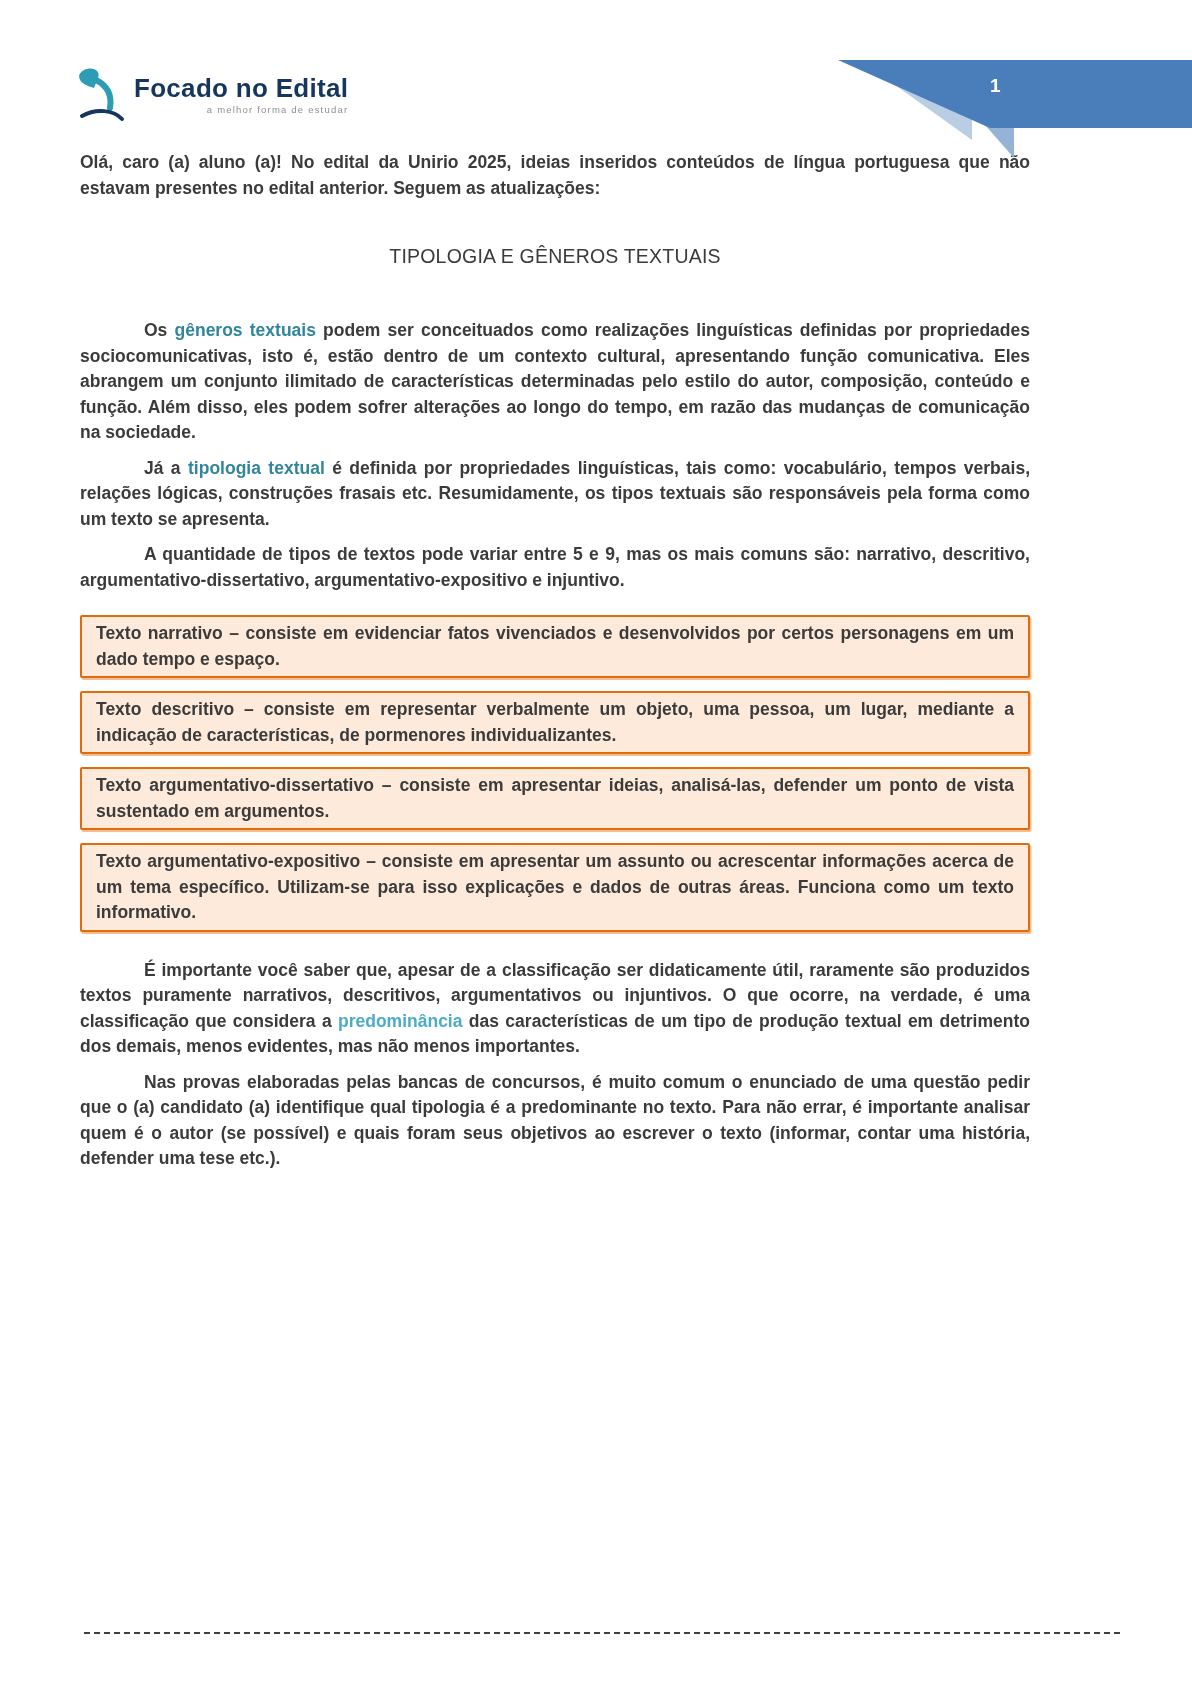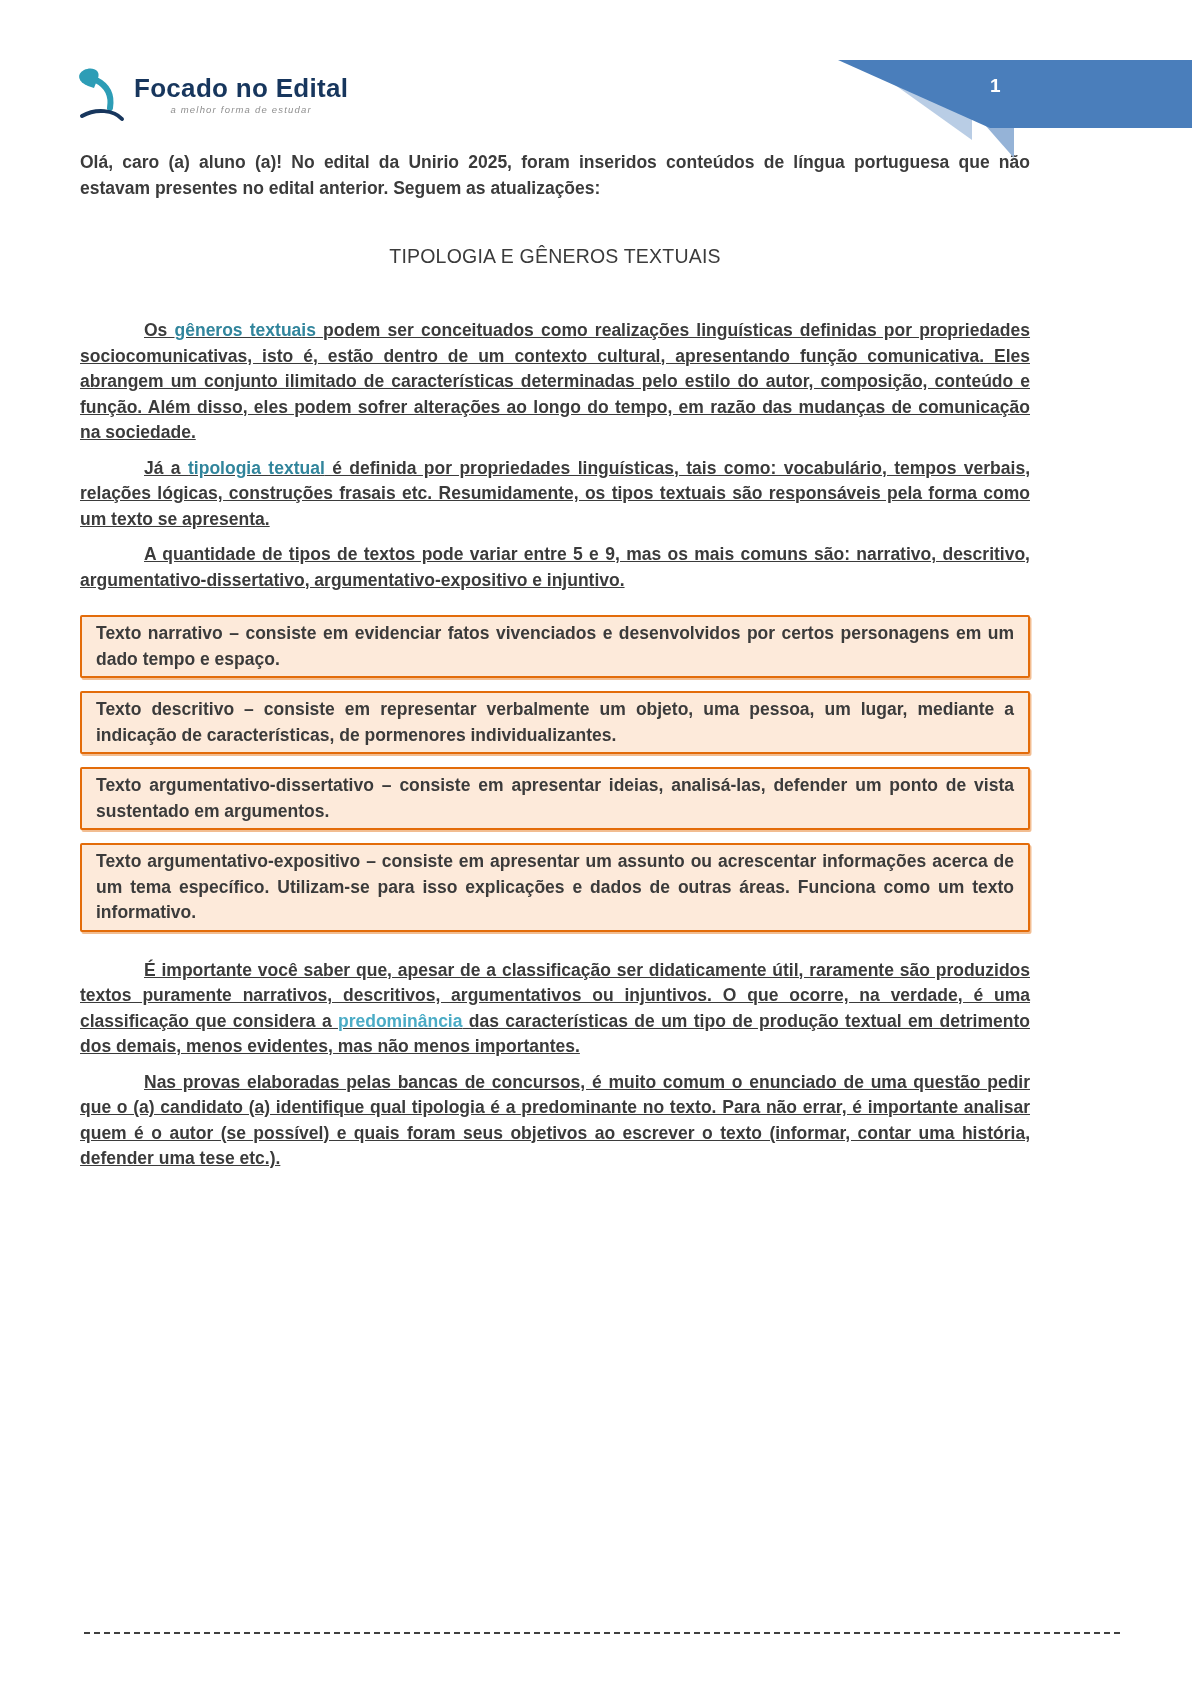--- a/index.html
+++ b/index.html
@@ -18,34 +18,34 @@
     width:1192px;height:1685px;background:#ffffff;
     font-family:"Liberation Sans",sans-serif;
     position:relative;
   }
   .page{position:relative;width:1192px;height:1638px;overflow:hidden;background:#fff;}
 
   
   .logo{position:absolute;top:66px;left:74px;display:flex;align-items:center;gap:8px;}
   .logo-text{display:flex;flex-direction:column;}
   .brand-name{font-size:26px;font-weight:bold;color:var(--brand-navy);letter-spacing:0.3px;line-height:1;}
-  .brand-tagline{font-size:9.5px;color:#8f8f8f;text-align:center;letter-spacing:1.2px;margin-top:3px;font-style:italic;}
+  .brand-tagline{font-size:9.5px;color:#8f8f8f;text-align:right;letter-spacing:1.2px;margin-top:3px;}
 
   
   .corner-banner{position:absolute;top:60px;right:0;width:372px;height:100px;}
   .corner-banner svg{display:block;}
   .page-num{position:absolute;left:170px;top:15px;color:#ffffff;font-size:19px;font-weight:bold;}
 
   
   .content{padding:150px 162px 0 80px;}
   .para{
     font-size:17.5px;font-weight:bold;color:var(--body-text);
     line-height:25.5px;text-align:justify;margin:0 0 10px 0;
   }
-  .indent{text-indent:64px;text-decoration:underline;}
+  .indent{text-indent:64px;}
   .hl{color:var(--highlight-teal);}
   .hl-light{color:var(--highlight-blue);}
   .doc-title{
     font-size:19.5px;font-weight:normal;color:var(--body-text);
     text-align:center;margin:44px 0 50px 0;letter-spacing:0.2px;
   }
 
   
   .boxes{margin-top:22px;margin-bottom:26px;}
   .box{
@@ -80,21 +80,21 @@
     <svg width="372" height="100" viewBox="0 0 372 100" aria-hidden="true">
       <polygon points="40,0 152,0 152,80" fill="#b9cde5"></polygon>
       <polygon points="108,0 194,0 194,98" fill="#95b3d7"></polygon>
       <polygon points="18,0 372,0 372,68 170,68" fill="#4a7ebb"></polygon>
     </svg>
     <span class="page-num">1</span>
   </div>
 
   <main class="content">
 
-    <p class="para">Olá, caro (a) aluno (a)! No edital da Unirio 2025, foram inseridos conteúdos de língua portuguesa que não estavam presentes no edital anterior. Seguem as atualizações:</p>
+    <p class="para">Olá, caro (a) aluno (a)! No edital da Unirio 2025, ideias inseridos conteúdos de língua portuguesa que não estavam presentes no edital anterior. Seguem as atualizações:</p>
 
     <h1 class="doc-title">TIPOLOGIA E GÊNEROS TEXTUAIS</h1>
 
     <p class="para indent"><span>Os </span><span class="hl">gêneros textuais</span><span> podem ser conceituados como realizações linguísticas definidas por propriedades sociocomunicativas, isto é, estão dentro de um contexto cultural, apresentando função comunicativa. Eles abrangem um conjunto ilimitado de características determinadas pelo estilo do autor, composição, conteúdo e função. Além disso, eles podem sofrer alterações ao longo do tempo, em razão das mudanças de comunicação na sociedade.</span></p>
 
 
     <p class="para indent"><span>Já a </span><span class="hl">tipologia textual</span><span> é definida por propriedades linguísticas, tais como: vocabulário, tempos verbais, relações lógicas, construções frasais etc. Resumidamente, os tipos textuais são responsáveis pela forma como um texto se apresenta.</span></p>
 
     <p class="para indent">A quantidade de tipos de textos pode variar entre 5 e 9, mas os mais comuns são: narrativo, descritivo, argumentativo-dissertativo, argumentativo-expositivo e injuntivo.</p>
 

